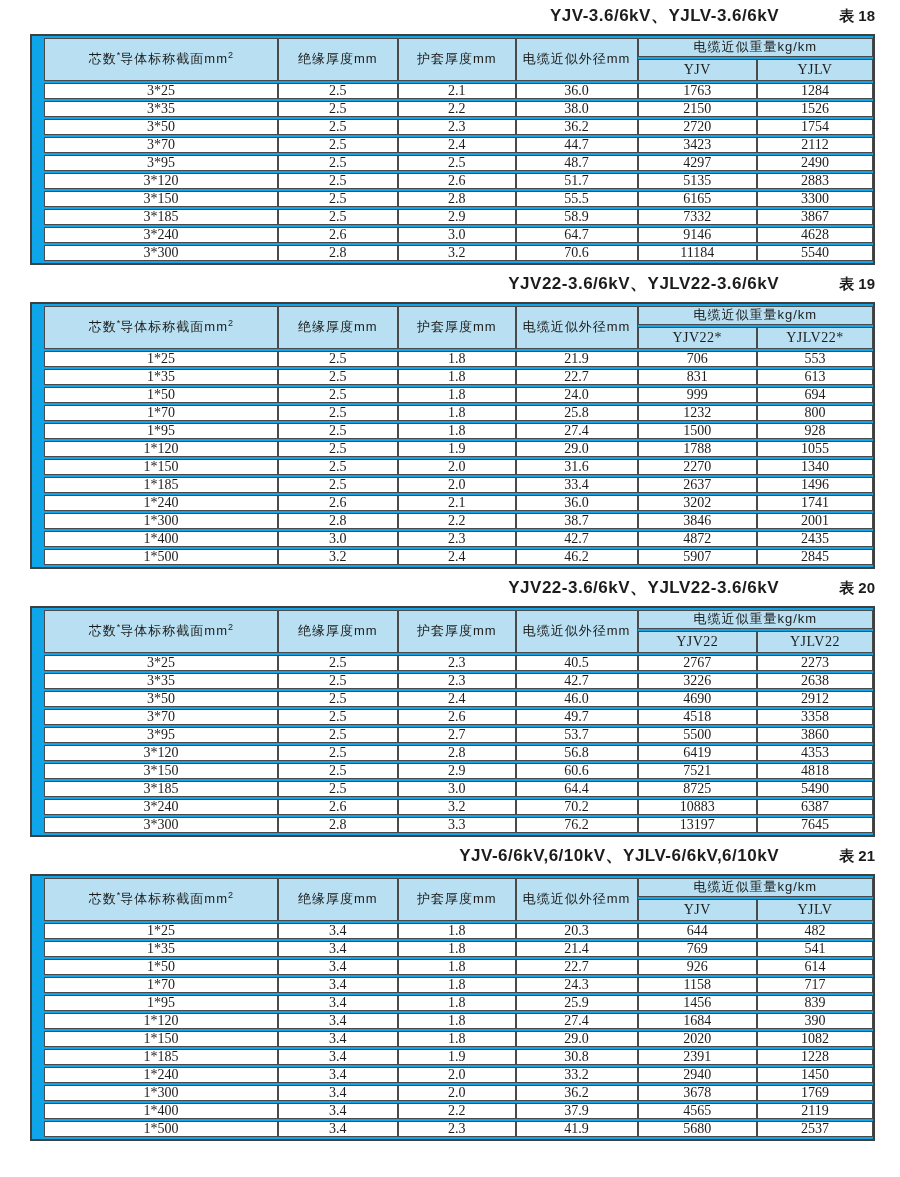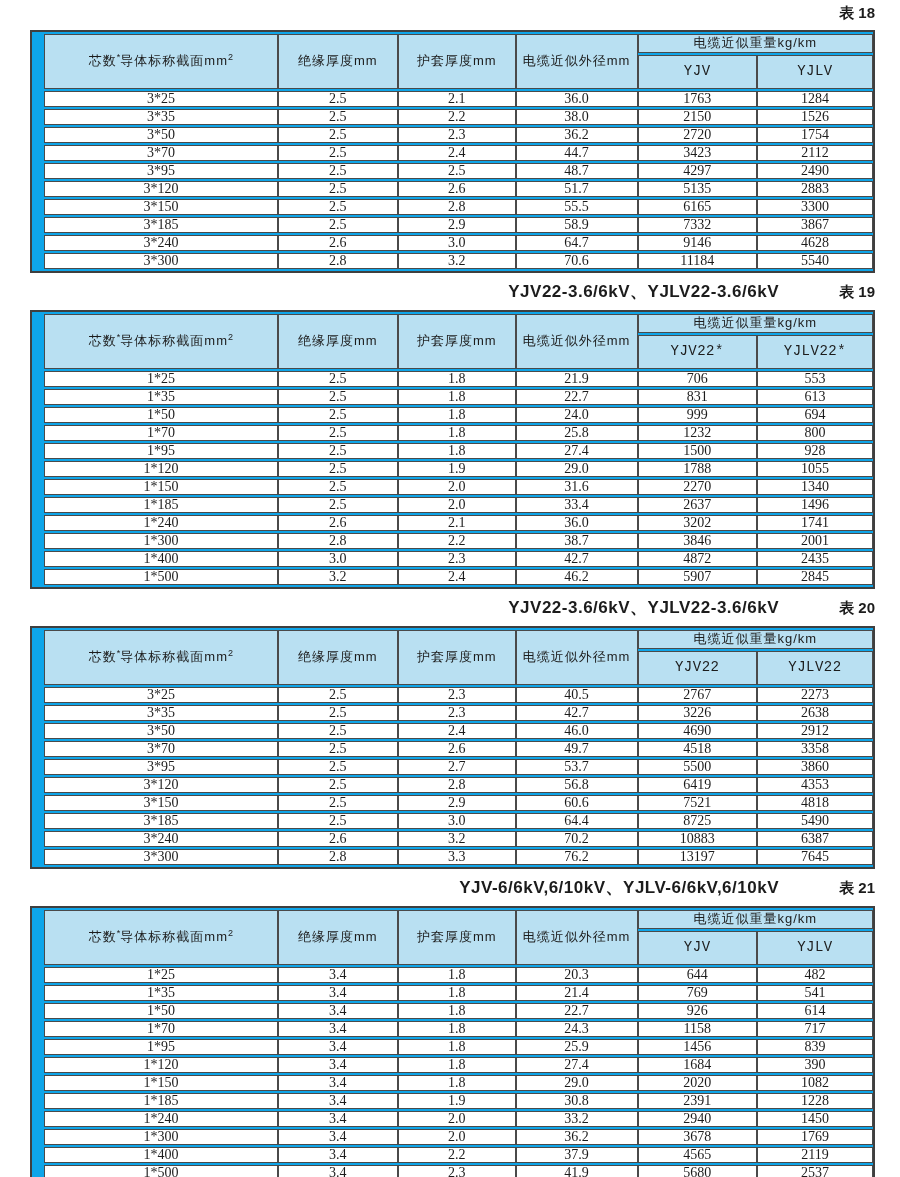--- a/index.html
+++ b/index.html
@@ -52,24 +52,24 @@
   }
   .spec-table thead th {
     background: #b9e0f2;
     font-weight: normal;
     font-size: 13px;
     letter-spacing: 1px;
     height: 19px;
     line-height: 1.1;
   }
   .spec-table thead th.sub {
-    font-family: Liberation Mono, monospace;
+    font-family: Liberation Serif, serif;
     font-size: 14px;
     letter-spacing: 0.5px;
-    height: 34px;
+    height: 22px;
   }
   .spec-table td {
     height: 15px;
     font-family: "Liberation Serif", serif;
     font-size: 14px;
     line-height: 1;
     background: #ffffff;
   }
   sup.ss {
     font-size: 9px;
@@ -78,20 +78,21 @@
     line-height: 0;
   }
 </style>
 </head>
 <body>
 
 <div class="page">
 
   <section class="block">
     <div class="caption">
+      <span class="cap-title">YJV-3.6/6kV、YJLV-3.6/6kV</span>
       <span class="cap-num">表 18</span>
     </div>
     <table class="spec-table">
       <colgroup>
         <col style="width:28.2%">
           <col style="width:14.5%">
           <col style="width:14.2%">
         <col style="width:14.7%">
           <col style="width:14.4%">
           <col style="width:14.0%">

